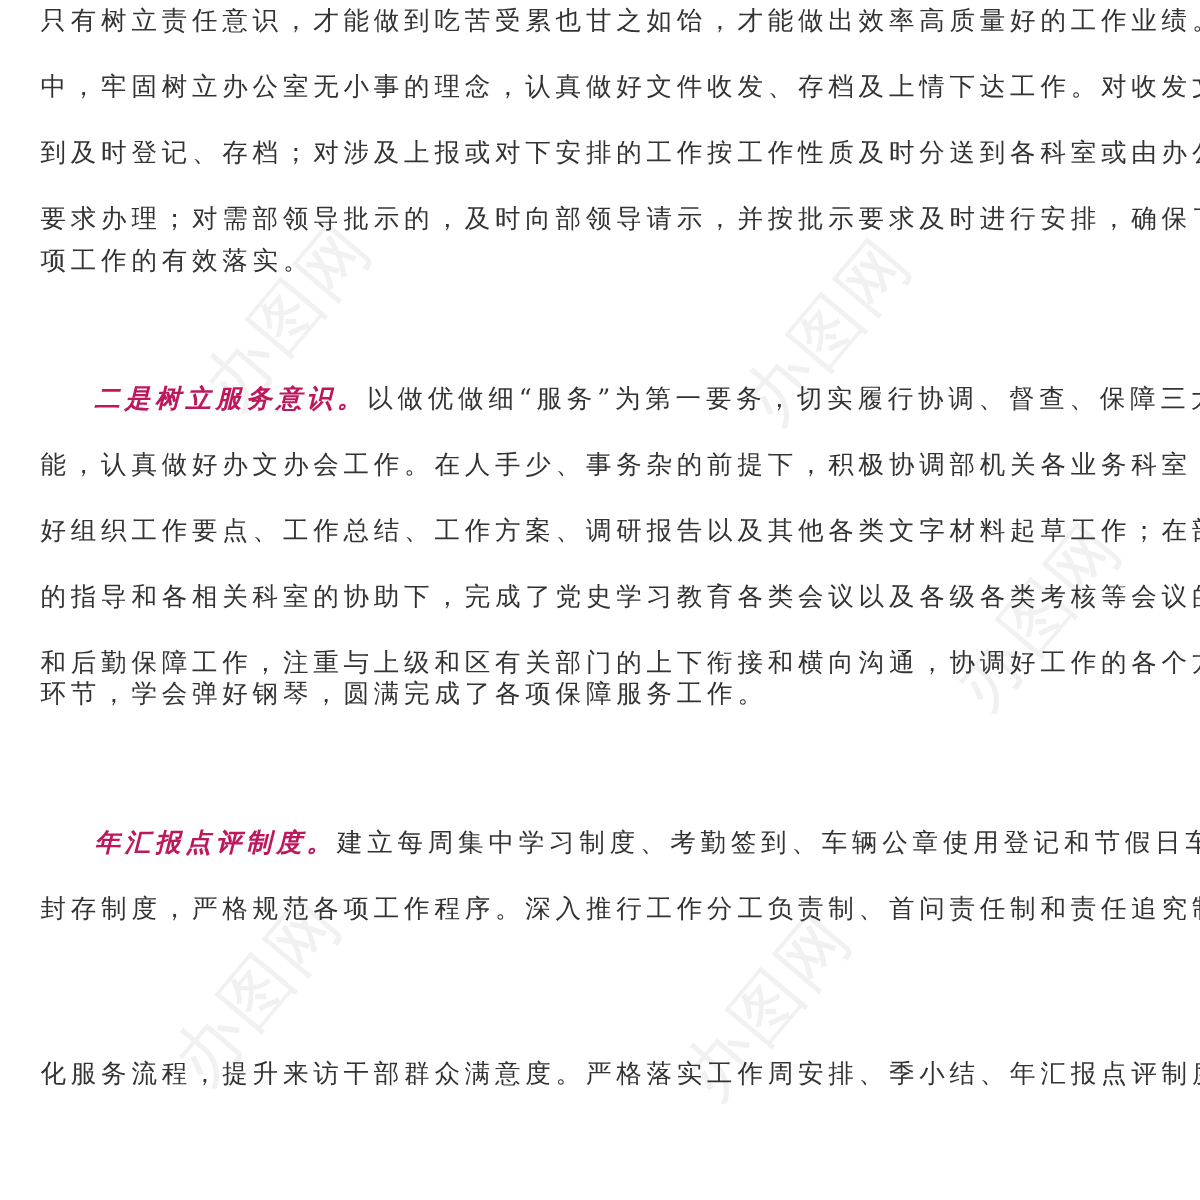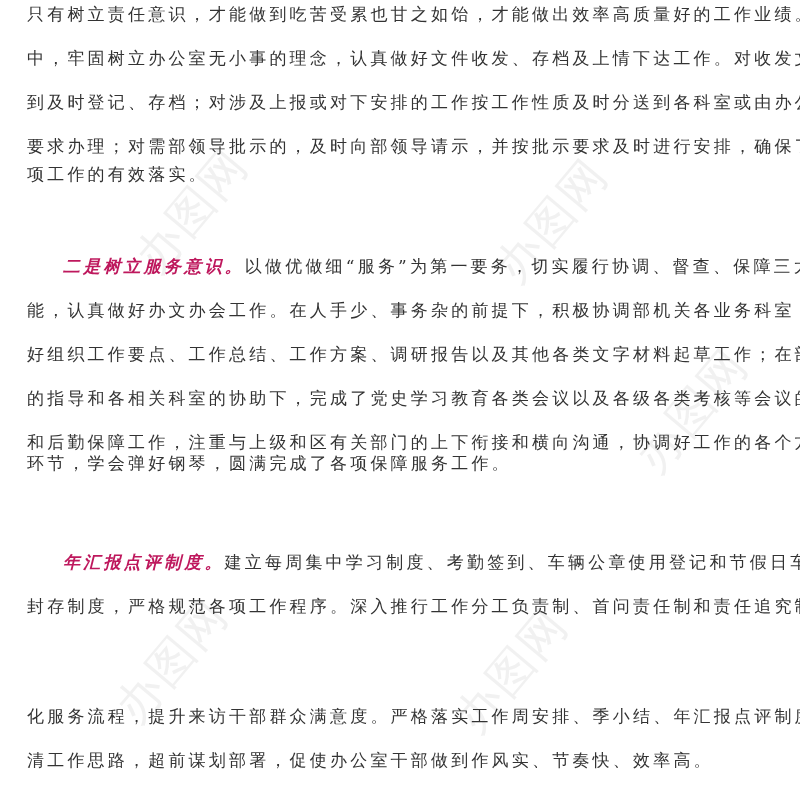--- a/index.html
+++ b/index.html
@@ -80,15 +80,14 @@
   <div class="line" style="top:342px;">好组织工作要点、工作总结、工作方案、调研报告以及其他各类文字材料起草工作；在部领导</div>
   <div class="line" style="top:386px;">的指导和各相关科室的协助下，完成了党史学习教育各类会议以及各级各类考核等会议的会务</div>
   <div class="line" style="top:430px;">和后勤保障工作，注重与上级和区有关部门的上下衔接和横向沟通，协调好工作的各个方面和</div>
   <div class="line last" style="top:451px;">环节，学会弹好钢琴，圆满完成了各项保障服务工作。</div>
 
   <div class="line indent" style="top:550px;">
     <span class="bold">年汇报点评制度。</span><span>建立每周集中学习制度、考勤签到、车辆公章使用登记和节假日车辆</span>
   </div>
   <div class="line" style="top:594px;">封存制度，严格规范各项工作程序。深入推行工作分工负责制、首问责任制和责任追究制，优</div>
   <div class="line" style="top:704px;">化服务流程，提升来访干部群众满意度。严格落实工作周安排、季小结、年汇报点评制度，理</div>
-  <div class="line last" style="top:748px;">清工作思路，超前谋划部署，促使办公室干部做到作风实、节奏快、效率高。</div>
 
 </div>
 
 </body></html>

